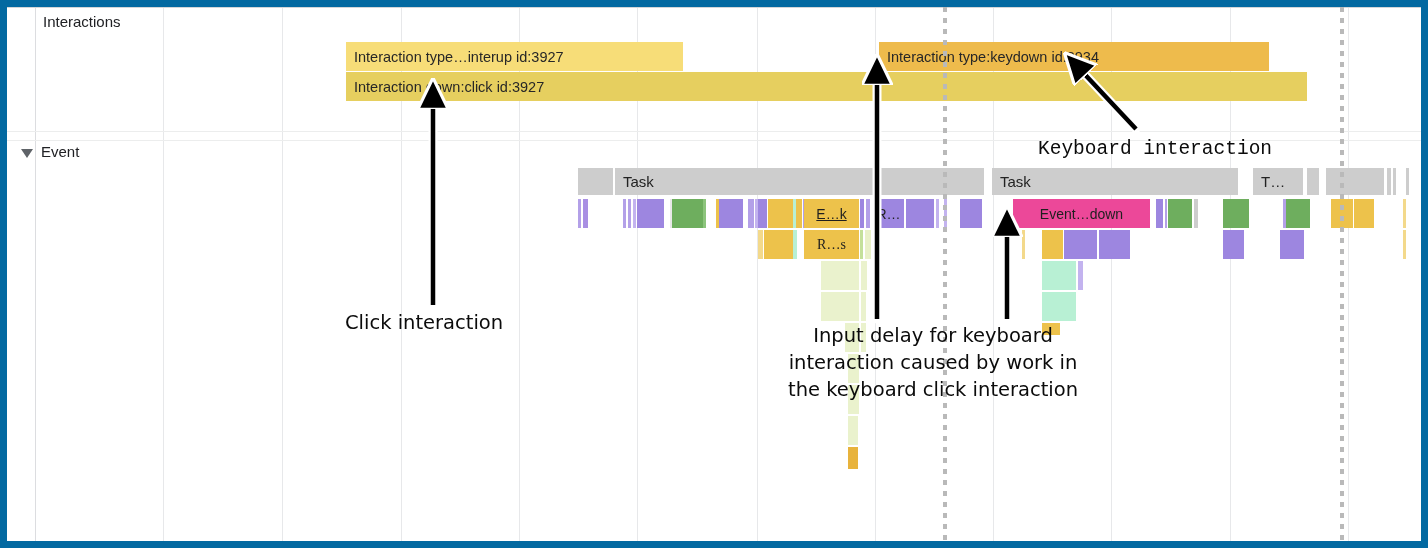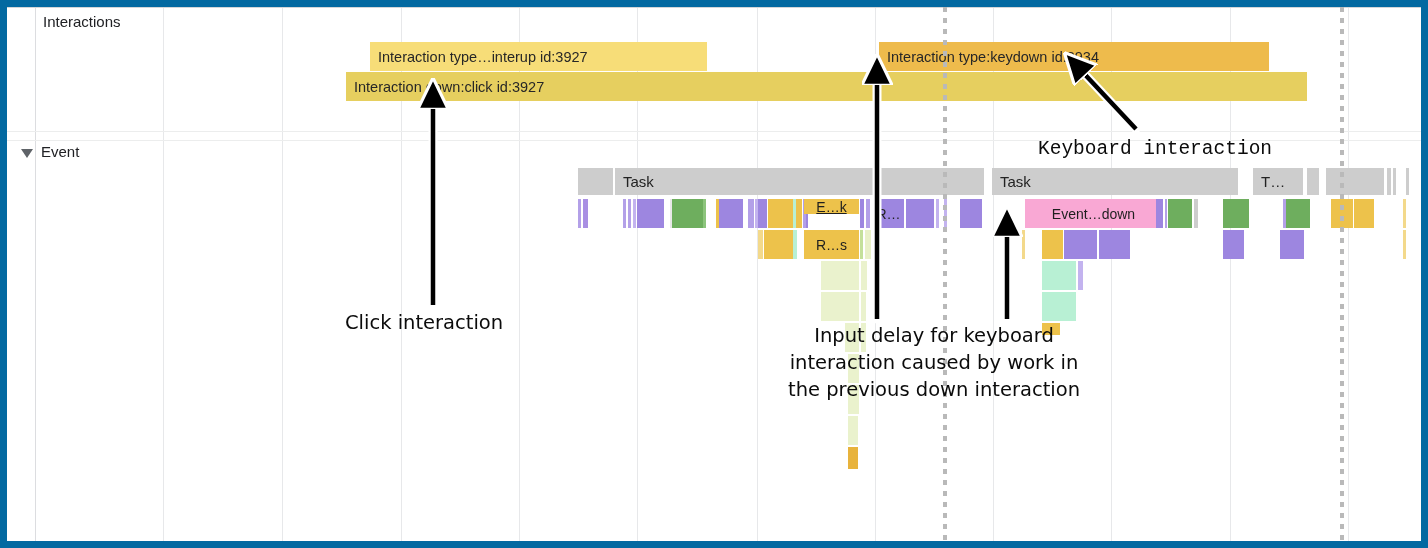--- a/index.html
+++ b/index.html
@@ -68,21 +68,21 @@
       <div class="hline" style="top: 0px; background: rgb(212, 214, 216);"></div>
     </div>
 
   <div id="tracks">
       <div class="track-title" style="left: 36px; top: 6px;">Interactions</div>
       <div class="tri" style="left: 14px; top: 142px;"></div>
       <div class="track-title" style="left: 34px; top: 136px;">Event</div>
     </div>
 
   <div id="interactions">
-      <div class="ibar" style="left: 339px; top: 35px; width: 337px; height: 29px; background: rgb(247, 221, 120); margin-left: 24px;">Interaction type…interup id:3927</div>
+      <div class="ibar" style="left: 339px; top: 35px; width: 337px; height: 29px; background: rgb(247, 221, 120);">Interaction type…interup id:3927</div>
       <div class="ibar" style="left: 339px; top: 65px; width: 961px; height: 29px; background: rgb(230, 207, 95);">Interaction down:click id:3927</div>
       <div class="ibar" style="left: 872px; top: 35px; width: 390px; height: 29px; background: rgb(238, 187, 76);">Interaction type:keydown id:3934</div>
     </div>
 
   <div id="flame">
       <div class="blk task" style="left: 571px; top: 161px; width: 35px; height: 27px; background: rgb(205, 205, 205);"></div>
       <div class="blk lbl task" style="left: 608px; top: 161px; width: 259px; height: 27px; background: rgb(205, 205, 205);">Task</div>
       <div class="blk task" style="left: 869px; top: 161px; width: 2px; height: 27px; background: rgb(205, 205, 205);"></div>
       <div class="blk task" style="left: 872px; top: 161px; width: 105px; height: 27px; background: rgb(205, 205, 205);"></div>
       <div class="blk lbl task" style="left: 985px; top: 161px; width: 246px; height: 27px; background: rgb(205, 205, 205);">Task</div>
@@ -103,43 +103,43 @@
       <div class="blk" style="left: 696px; top: 192px; width: 3px; height: 29px; background: rgb(140, 196, 124);"></div>
       <div class="blk" style="left: 709px; top: 192px; width: 3px; height: 29px; background: rgb(237, 194, 75);"></div>
       <div class="blk" style="left: 712px; top: 192px; width: 24px; height: 29px; background: rgb(157, 134, 224);"></div>
       <div class="blk" style="left: 741px; top: 192px; width: 6px; height: 29px; background: rgb(179, 160, 232);"></div>
       <div class="blk" style="left: 748px; top: 192px; width: 3px; height: 29px; background: rgb(195, 179, 239);"></div>
       <div class="blk" style="left: 751px; top: 192px; width: 9px; height: 29px; background: rgb(157, 134, 224);"></div>
       <div class="blk" style="left: 761px; top: 192px; width: 34px; height: 29px; background: rgb(237, 194, 75);"></div>
       <div class="blk" style="left: 796px; top: 192px; width: 3px; height: 29px; background: rgb(179, 160, 232);"></div>
       <div class="blk" style="left: 799px; top: 192px; width: 2px; height: 29px; background: rgb(157, 134, 224);"></div>
       <div class="blk" style="left: 786px; top: 192px; width: 3px; height: 29px; background: rgb(184, 240, 212);"></div>
-      <div class="blk lbl" style="left: 797px; top: 192px; width: 55px; height: 15px; background: rgb(237, 194, 75); text-decoration: underline;">E…k</div>
+      <div class="blk lbl" style="left: 797px; top: 192px; width: 55px; height: 29px; background: rgb(237, 194, 75); text-decoration: underline;">E…k</div>
       <div class="blk" style="left: 853px; top: 192px; width: 4px; height: 29px; background: rgb(157, 134, 224);"></div>
       <div class="blk" style="left: 859px; top: 192px; width: 4px; height: 29px; background: rgb(179, 160, 232);"></div>
       <div class="blk lbl" style="left: 866px; top: 192px; width: 31px; height: 29px; background: rgb(157, 134, 224);">R…</div>
       <div class="blk" style="left: 899px; top: 192px; width: 28px; height: 29px; background: rgb(157, 134, 224);"></div>
       <div class="blk" style="left: 929px; top: 192px; width: 3px; height: 29px; background: rgb(195, 179, 239);"></div>
       <div class="blk" style="left: 937px; top: 192px; width: 3px; height: 29px; background: rgb(195, 179, 239);"></div>
       <div class="blk" style="left: 953px; top: 192px; width: 22px; height: 29px; background: rgb(157, 134, 224);"></div>
-      <div class="blk lbl" style="left: 1006px; top: 192px; width: 137px; height: 29px; background: #f9a8d4; margin-left: 12px;">Event…down</div>
+      <div class="blk lbl" style="left: 1006px; top: 192px; width: 137px; height: 29px; background: #ec4899;">Event…down</div>
       <div class="blk" style="left: 1149px; top: 192px; width: 7px; height: 29px; background: rgb(157, 134, 224);"></div>
       <div class="blk" style="left: 1158px; top: 192px; width: 2px; height: 29px; background: rgb(179, 160, 232);"></div>
       <div class="blk" style="left: 1161px; top: 192px; width: 24px; height: 29px; background: rgb(110, 174, 94);"></div>
       <div class="blk" style="left: 1187px; top: 192px; width: 4px; height: 29px; background: rgb(205, 205, 205);"></div>
       <div class="blk" style="left: 1216px; top: 192px; width: 26px; height: 29px; background: rgb(110, 174, 94);"></div>
       <div class="blk" style="left: 1276px; top: 192px; width: 3px; height: 29px; background: rgb(179, 160, 232);"></div>
       <div class="blk" style="left: 1279px; top: 192px; width: 24px; height: 29px; background: rgb(110, 174, 94);"></div>
       <div class="blk" style="left: 1324px; top: 192px; width: 22px; height: 29px; background: rgb(237, 194, 75);"></div>
       <div class="blk" style="left: 1347px; top: 192px; width: 20px; height: 29px; background: rgb(237, 194, 75);"></div>
       <div class="blk" style="left: 1396px; top: 192px; width: 3px; height: 29px; background: rgb(243, 217, 139);"></div>
       <div class="blk" style="left: 751px; top: 223px; width: 5px; height: 29px; background: rgb(243, 217, 139);"></div>
       <div class="blk" style="left: 757px; top: 223px; width: 33px; height: 29px; background: rgb(237, 194, 75);"></div>
       <div class="blk" style="left: 786px; top: 223px; width: 4px; height: 29px; background: rgb(184, 240, 212);"></div>
-      <div class="blk lbl" style="left: 797px; top: 223px; width: 55px; height: 29px; background: rgb(237, 194, 75);">R…s</div>
+      <div class="blk lbl" style="left: 797px; top: 223px; width: 55px; height: 29px; background: rgb(237, 194, 75); font-family: Liberation Serif, serif;">R…s</div>
       <div class="blk" style="left: 853px; top: 223px; width: 3px; height: 29px; background: rgb(196, 224, 154);"></div>
       <div class="blk" style="left: 858px; top: 223px; width: 6px; height: 29px; background: rgb(233, 240, 200);"></div>
       <div class="blk" style="left: 1015px; top: 223px; width: 3px; height: 29px; background: rgb(243, 217, 139);"></div>
       <div class="blk" style="left: 1035px; top: 223px; width: 21px; height: 29px; background: rgb(237, 194, 75);"></div>
       <div class="blk" style="left: 1057px; top: 223px; width: 33px; height: 29px; background: rgb(157, 134, 224);"></div>
       <div class="blk" style="left: 1092px; top: 223px; width: 31px; height: 29px; background: rgb(157, 134, 224);"></div>
       <div class="blk" style="left: 1216px; top: 223px; width: 21px; height: 29px; background: rgb(157, 134, 224);"></div>
       <div class="blk" style="left: 1273px; top: 223px; width: 24px; height: 29px; background: rgb(157, 134, 224);"></div>
       <div class="blk" style="left: 1396px; top: 223px; width: 3px; height: 29px; background: rgb(243, 217, 139);"></div>
       <div class="blk" style="left: 814px; top: 254px; width: 38px; height: 29px; background: rgb(234, 242, 205);"></div>
@@ -179,16 +179,16 @@
         <line x1="1129" y1="122" x2="1069" y2="58" stroke="#ffffff" stroke-width="9" stroke-linecap="round"></line>
         <line x1="1129" y1="122" x2="1069" y2="58" stroke="#000000" stroke-width="4.5" marker-end="url(#ah)"></line>
       </g>
   </svg>
 
   <div id="annos">
       <div class="anno" style="left: 338px; top: 302px;">Click interaction</div>
       <div class="anno" style="left: 1031px; top: 129px; font-family: Liberation Mono, monospace;">Keyboard interaction</div>
       <div class="anno ctr" style="left: 781px; top: 315px;">Input delay for keyboard
 interaction caused by work in
-the previous down interaction</div>
+the keyboard click interaction</div>
     </div>
 
 </div>
 
 </body></html>

